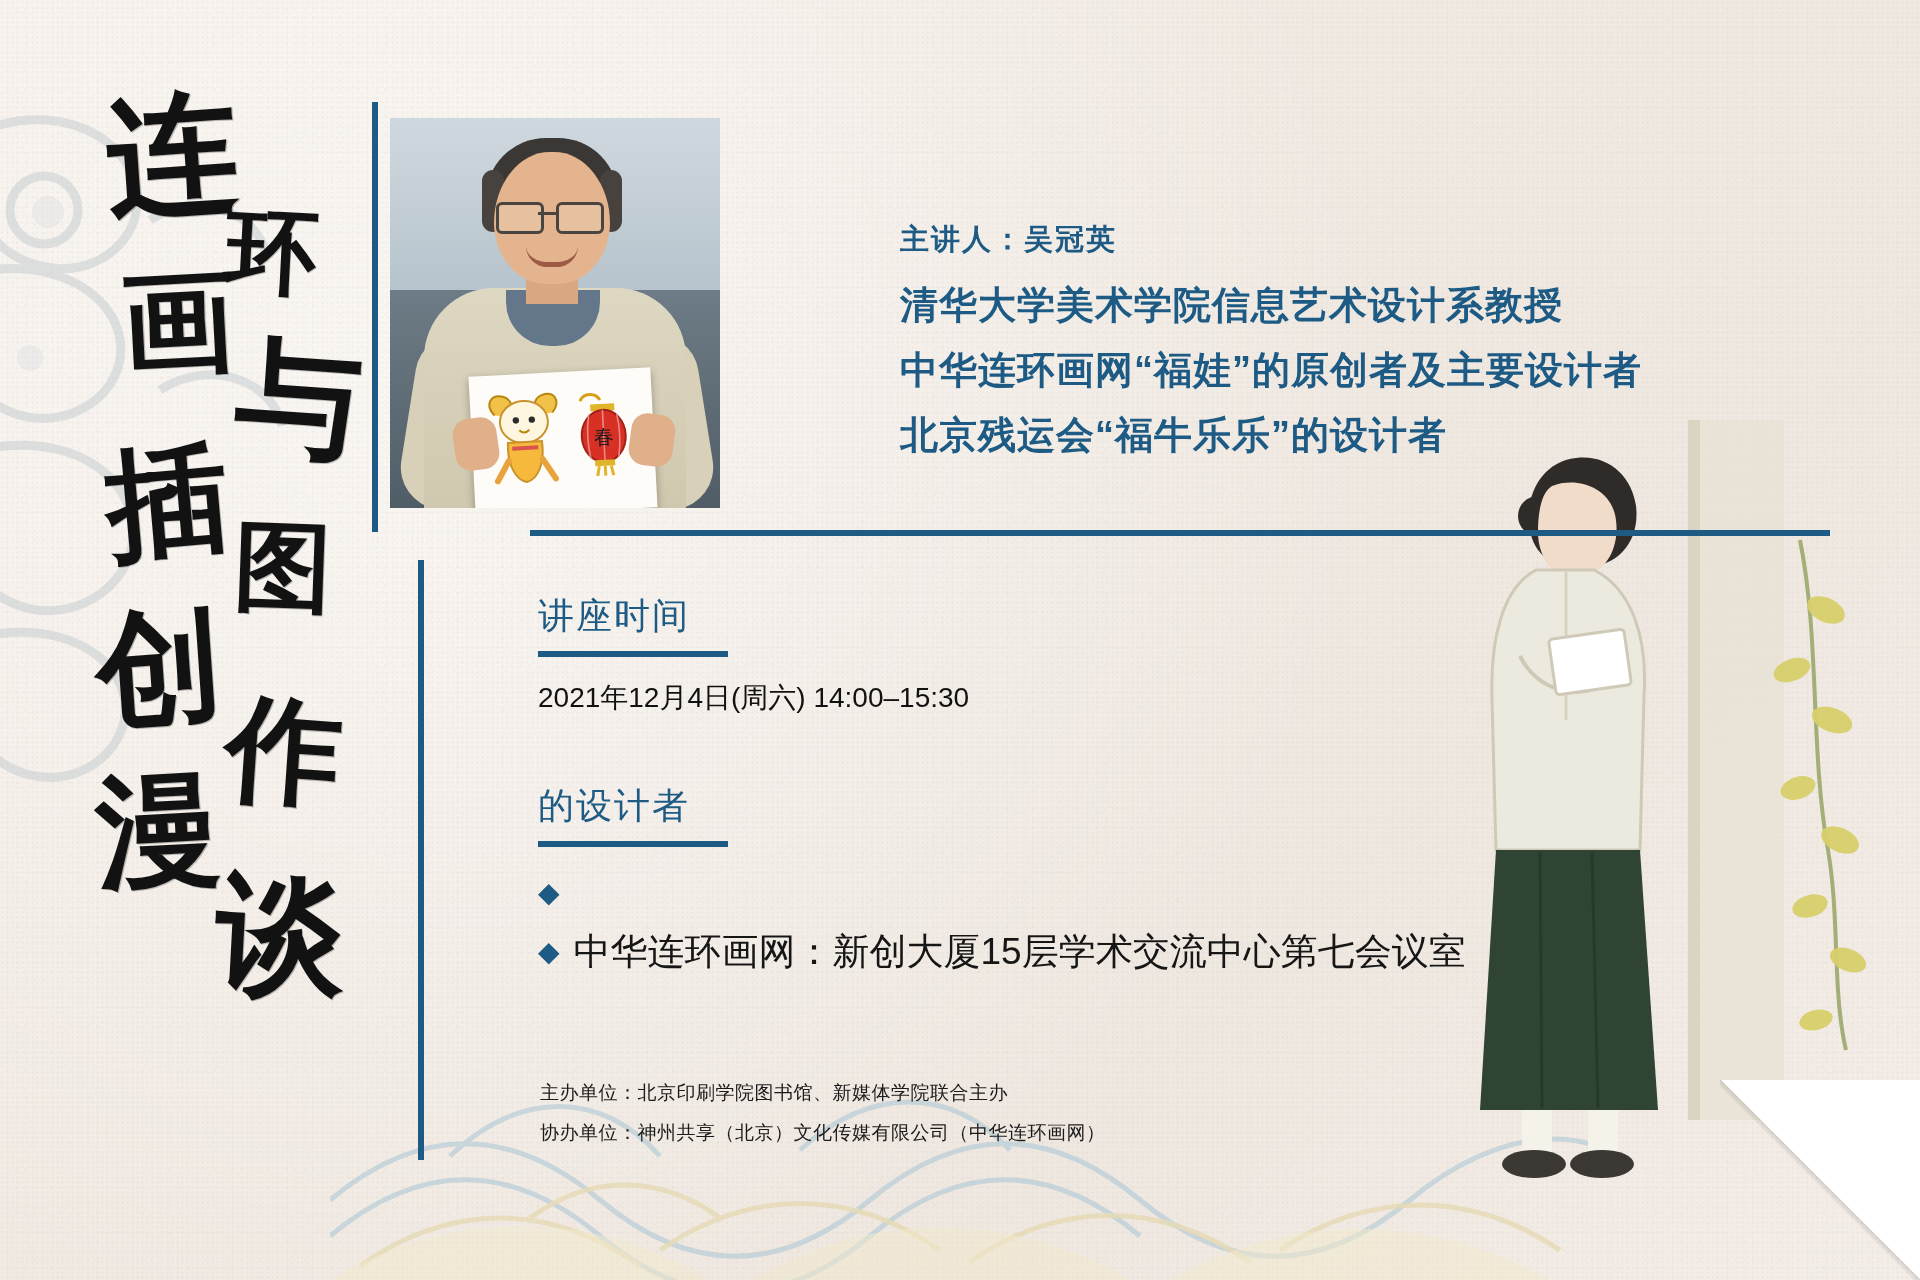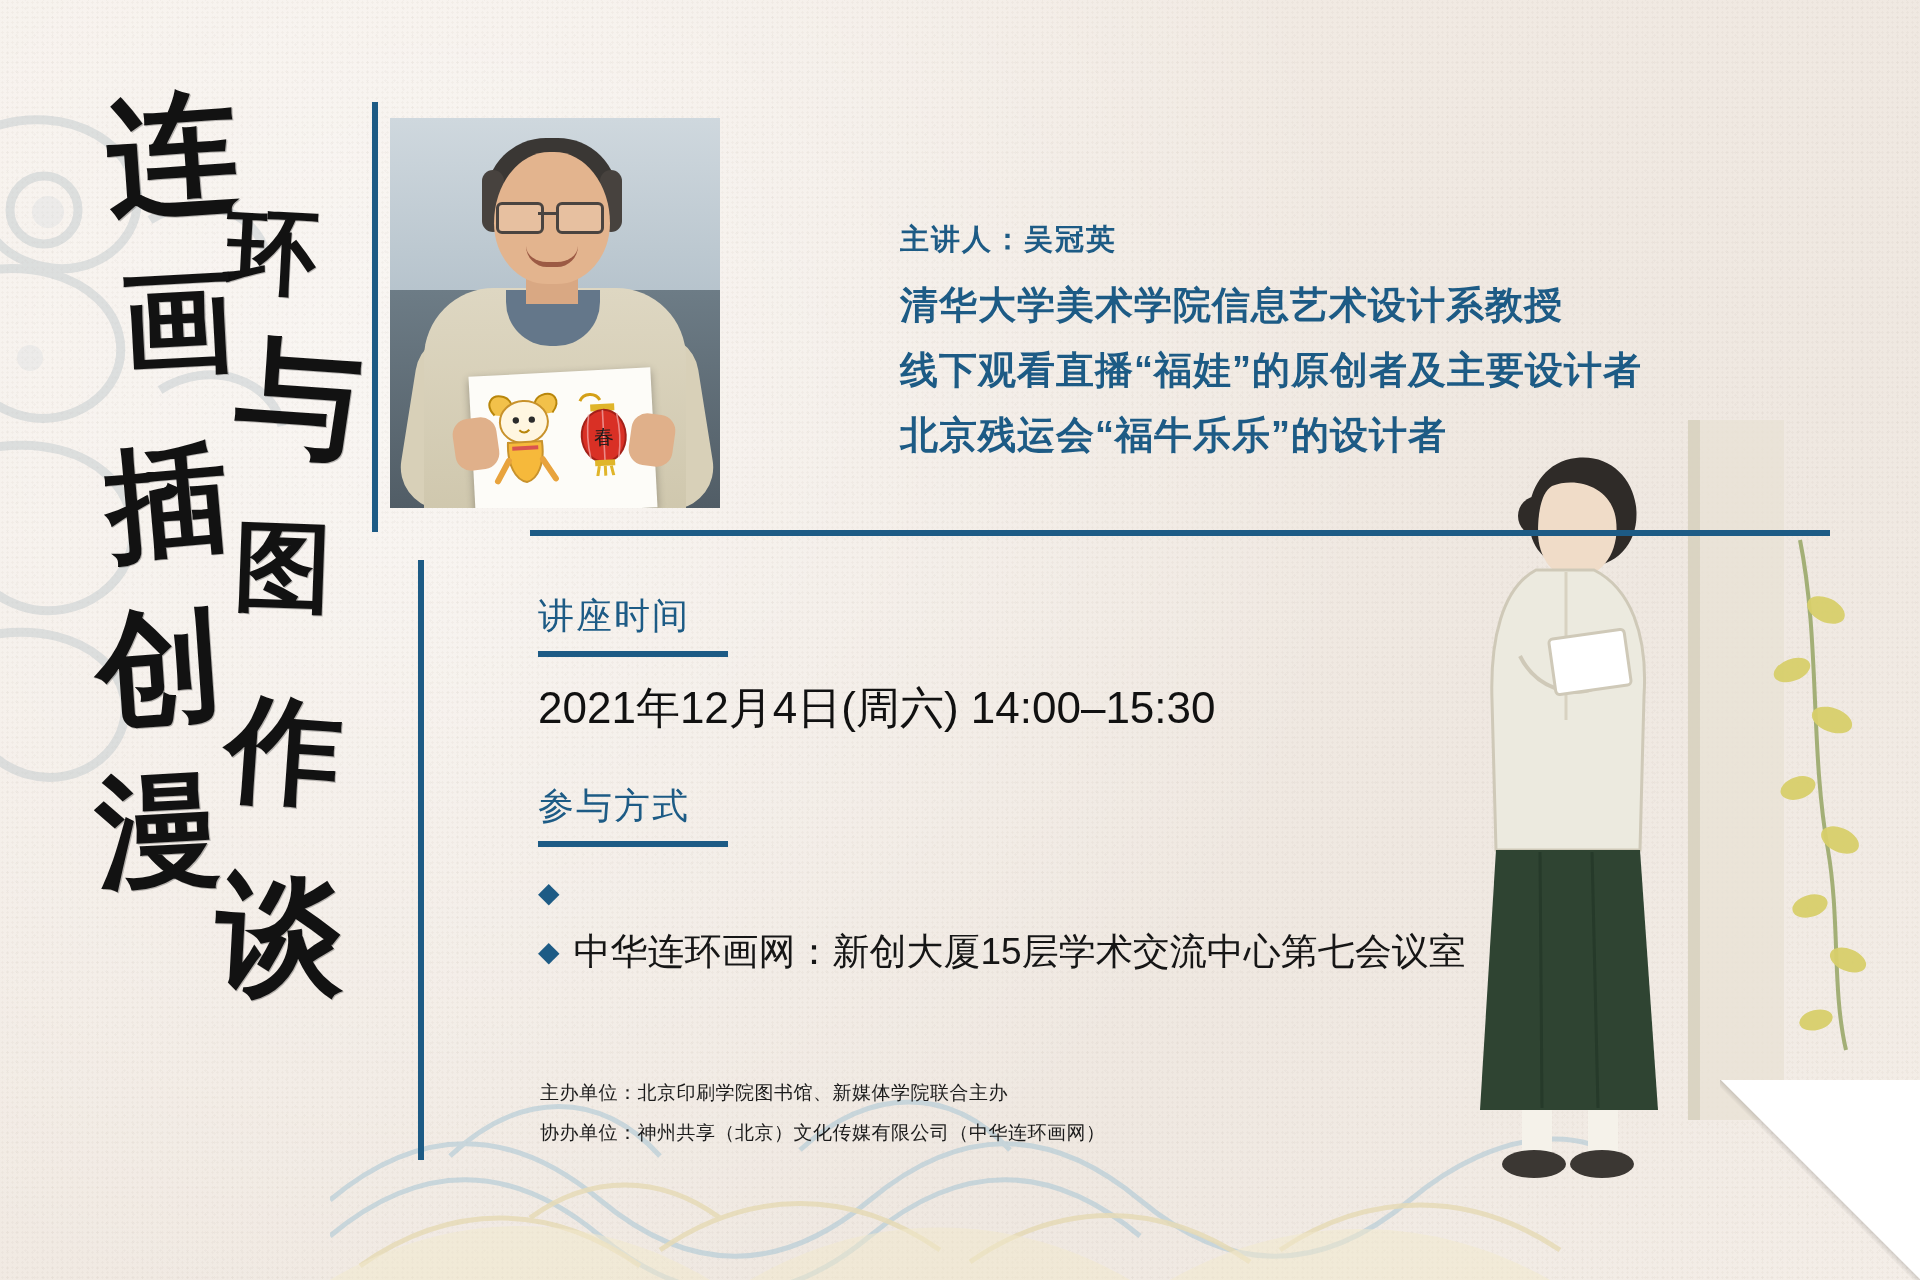--- a/index.html
+++ b/index.html
@@ -86,21 +86,21 @@
     font-family:"Liberation Sans","DejaVu Sans",sans-serif;
     font-weight:bold;color:#1d5b85;font-size:38px;letter-spacing:1px;white-space:nowrap;
   }
   .sec-head{
     font-family:"Liberation Sans","DejaVu Sans",sans-serif;
     font-weight:normal;color:#1d5b85;font-size:36px;letter-spacing:2px;
   }
   .sec-underline{height:6px;background:#1d5b85;}
   .big-info{
     font-family:"Liberation Sans","DejaVu Sans",sans-serif;
-    color:#111;font-size:44px;letter-spacing:0px;white-space:nowrap;
+    color:#111;font-size:28px;letter-spacing:0px;white-space:nowrap;
   }
   .bullet-row{display:flex;align-items:center;gap:14px;white-space:nowrap;}
   .diamond{color:#1d5b85;font-size:28px;line-height:1;}
   .bullet-txt{
     font-family:"Liberation Sans","DejaVu Sans",sans-serif;
     color:#161616;font-size:37px;letter-spacing:0px;
   }
   .foot-line{
     font-family:"Liberation Sans","DejaVu Sans",sans-serif;
     color:#1b1b1b;font-size:19px;letter-spacing:.5px;white-space:nowrap;
@@ -250,32 +250,32 @@
         <path d="M22,76 L20,86 M28,76 L28,86 M34,76 L36,86" stroke="#e0b52a" stroke-width="3"></path>
       </svg>
     </div>
     <div class="handL"></div>
       <div class="handR"></div>
   </div>
 
   <div style="position:absolute;left:900px;top:220px;">
     <div class="spk-name" style="margin-bottom:20px;">主讲人：吴冠英</div>
     <div class="spk-line" style="margin-bottom:14px;margin-top:20px;">清华大学美术学院信息艺术设计系教授</div>
-    <div class="spk-line" style="margin-bottom:14px;">线下观看直播“福娃”的原创者及主要设计者</div>
+    <div class="spk-line" style="margin-bottom:14px;">中华连环画网“福娃”的原创者及主要设计者</div>
     <div class="spk-line">北京残运会“福牛乐乐”的设计者</div>
   </div>
 
   <div style="position:absolute;left:538px;top:592px;">
     <div class="sec-head">讲座时间</div>
     <div class="sec-underline" style="width:190px;margin-top:10px;"></div>
     <div class="big-info" style="margin-top:22px;">2021年12月4日(周六) 14:00–15:30</div>
   </div>
 
   <div style="position:absolute;left:538px;top:782px;">
-    <div class="sec-head">参与方式</div>
+    <div class="sec-head">的设计者</div>
     <div class="sec-underline" style="width:190px;margin-top:10px;"></div>
 
     <div class="bullet-row" style="margin-top:32px;">
       <span class="diamond">◆</span>
     </div>
     <div class="bullet-row" style="margin-top:20px;">
       <span class="diamond">◆</span>
       <span class="bullet-txt">中华连环画网：新创大厦15层学术交流中心第七会议室</span>
     </div>
   </div>

